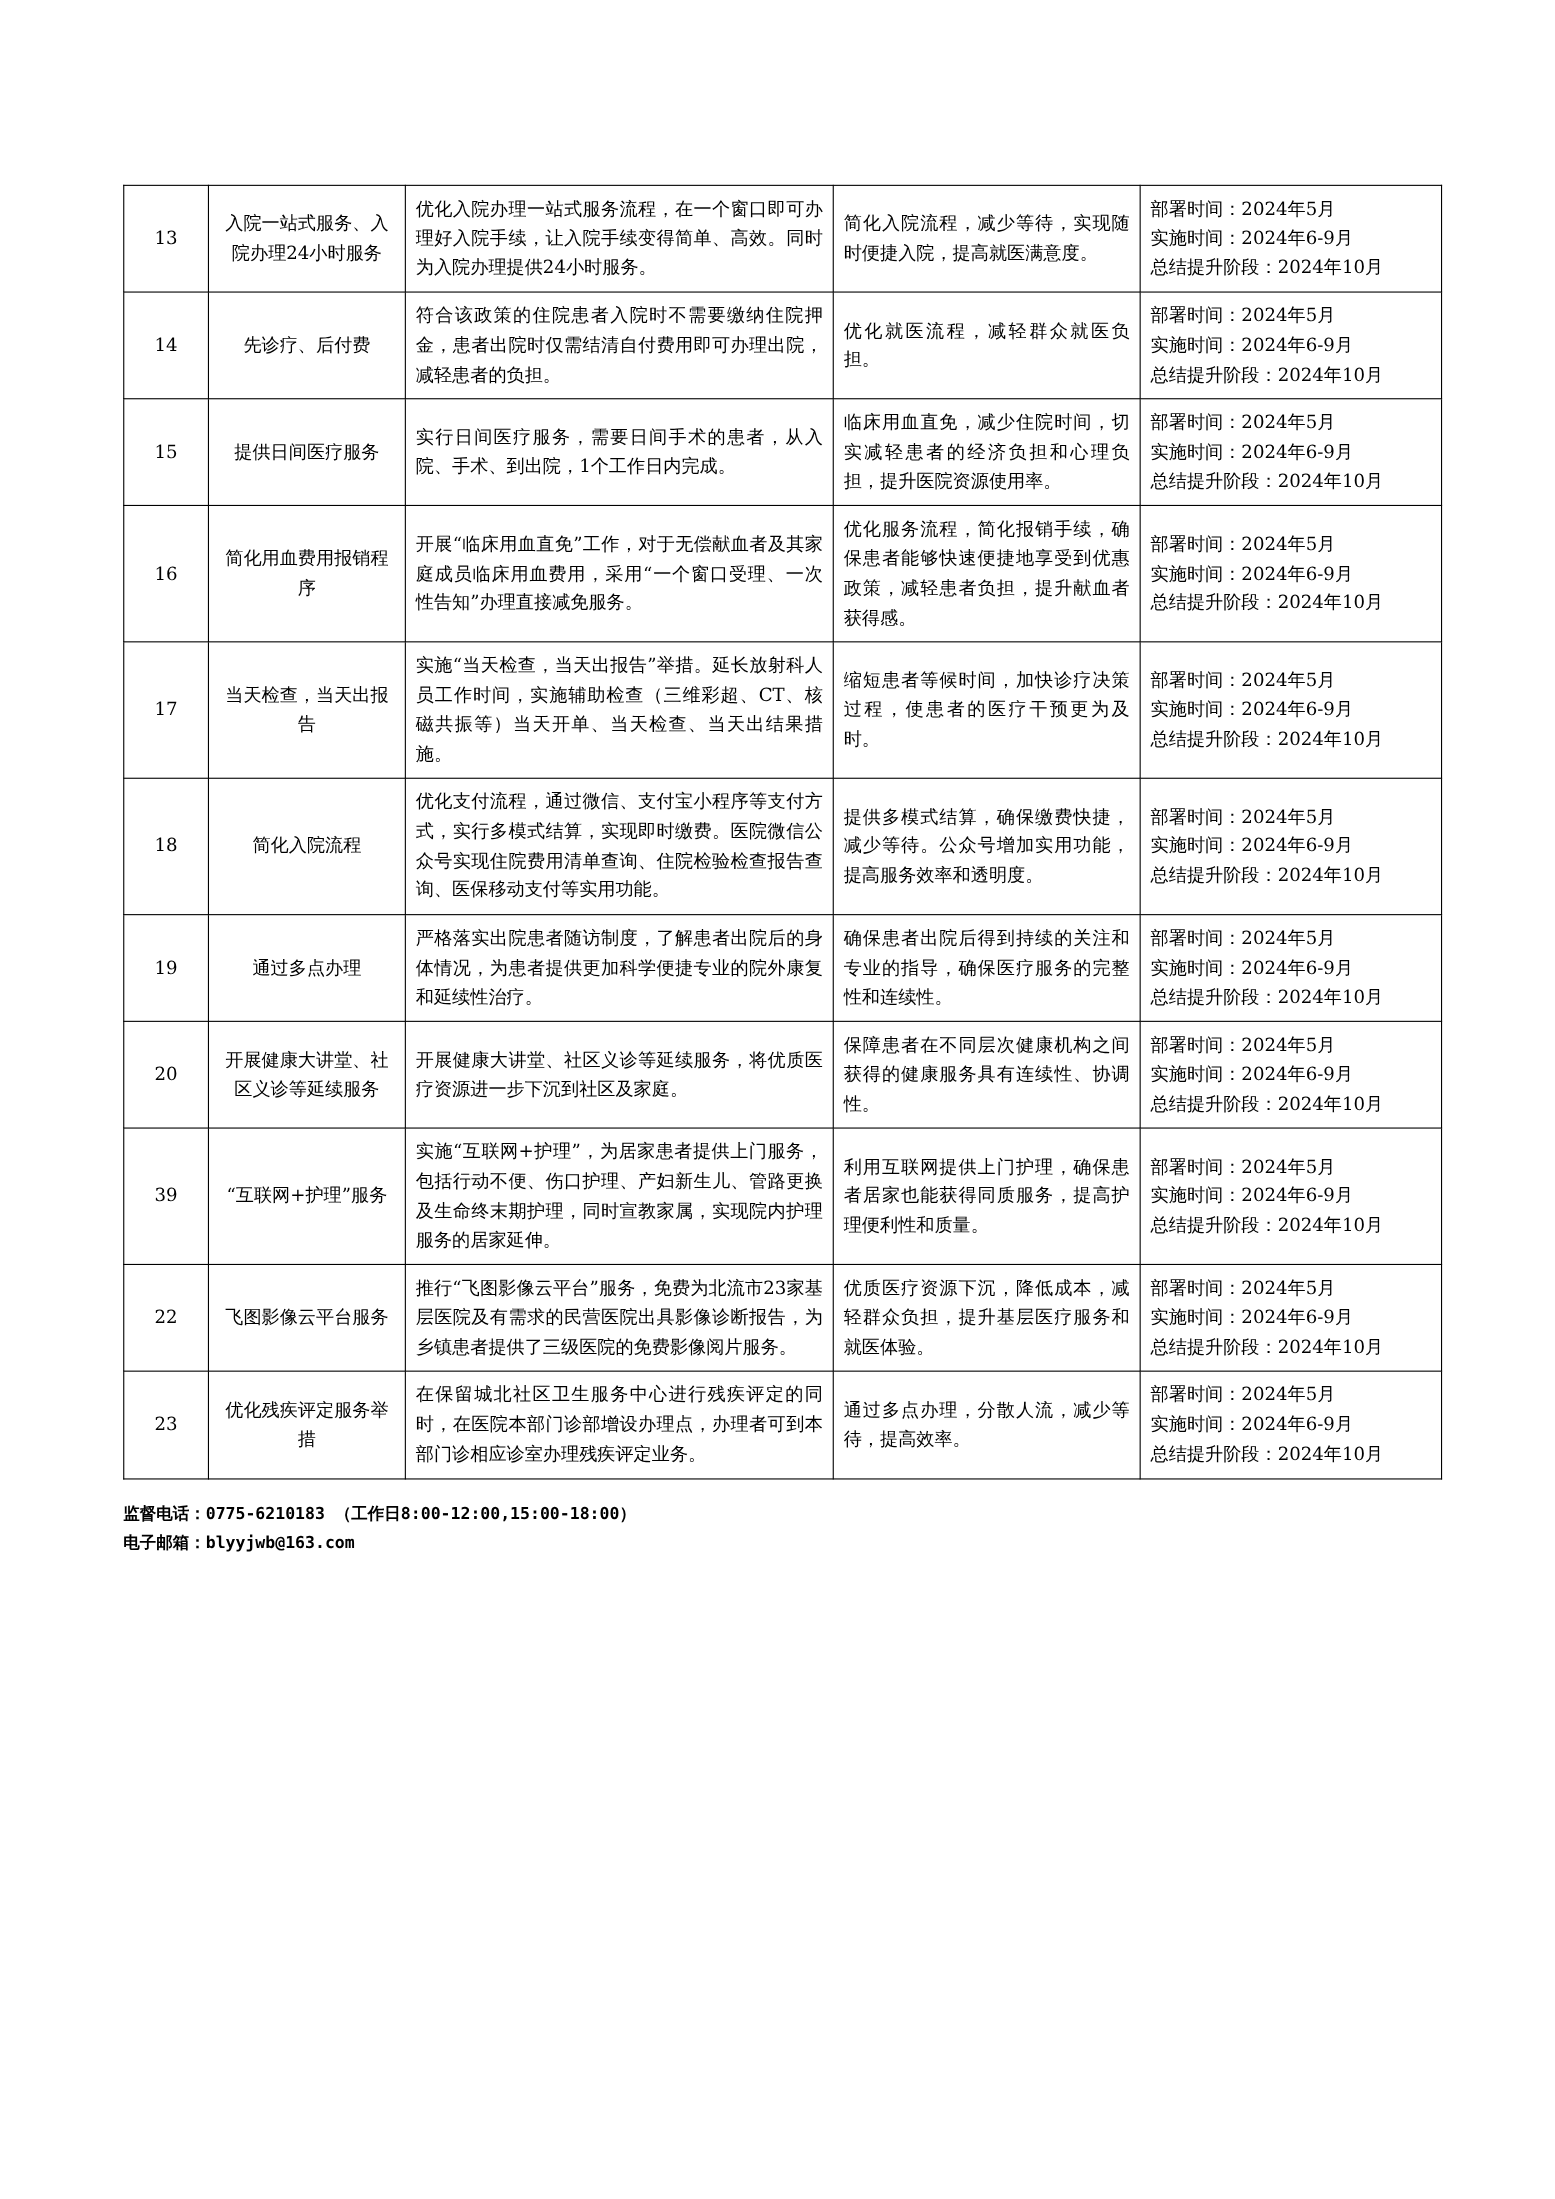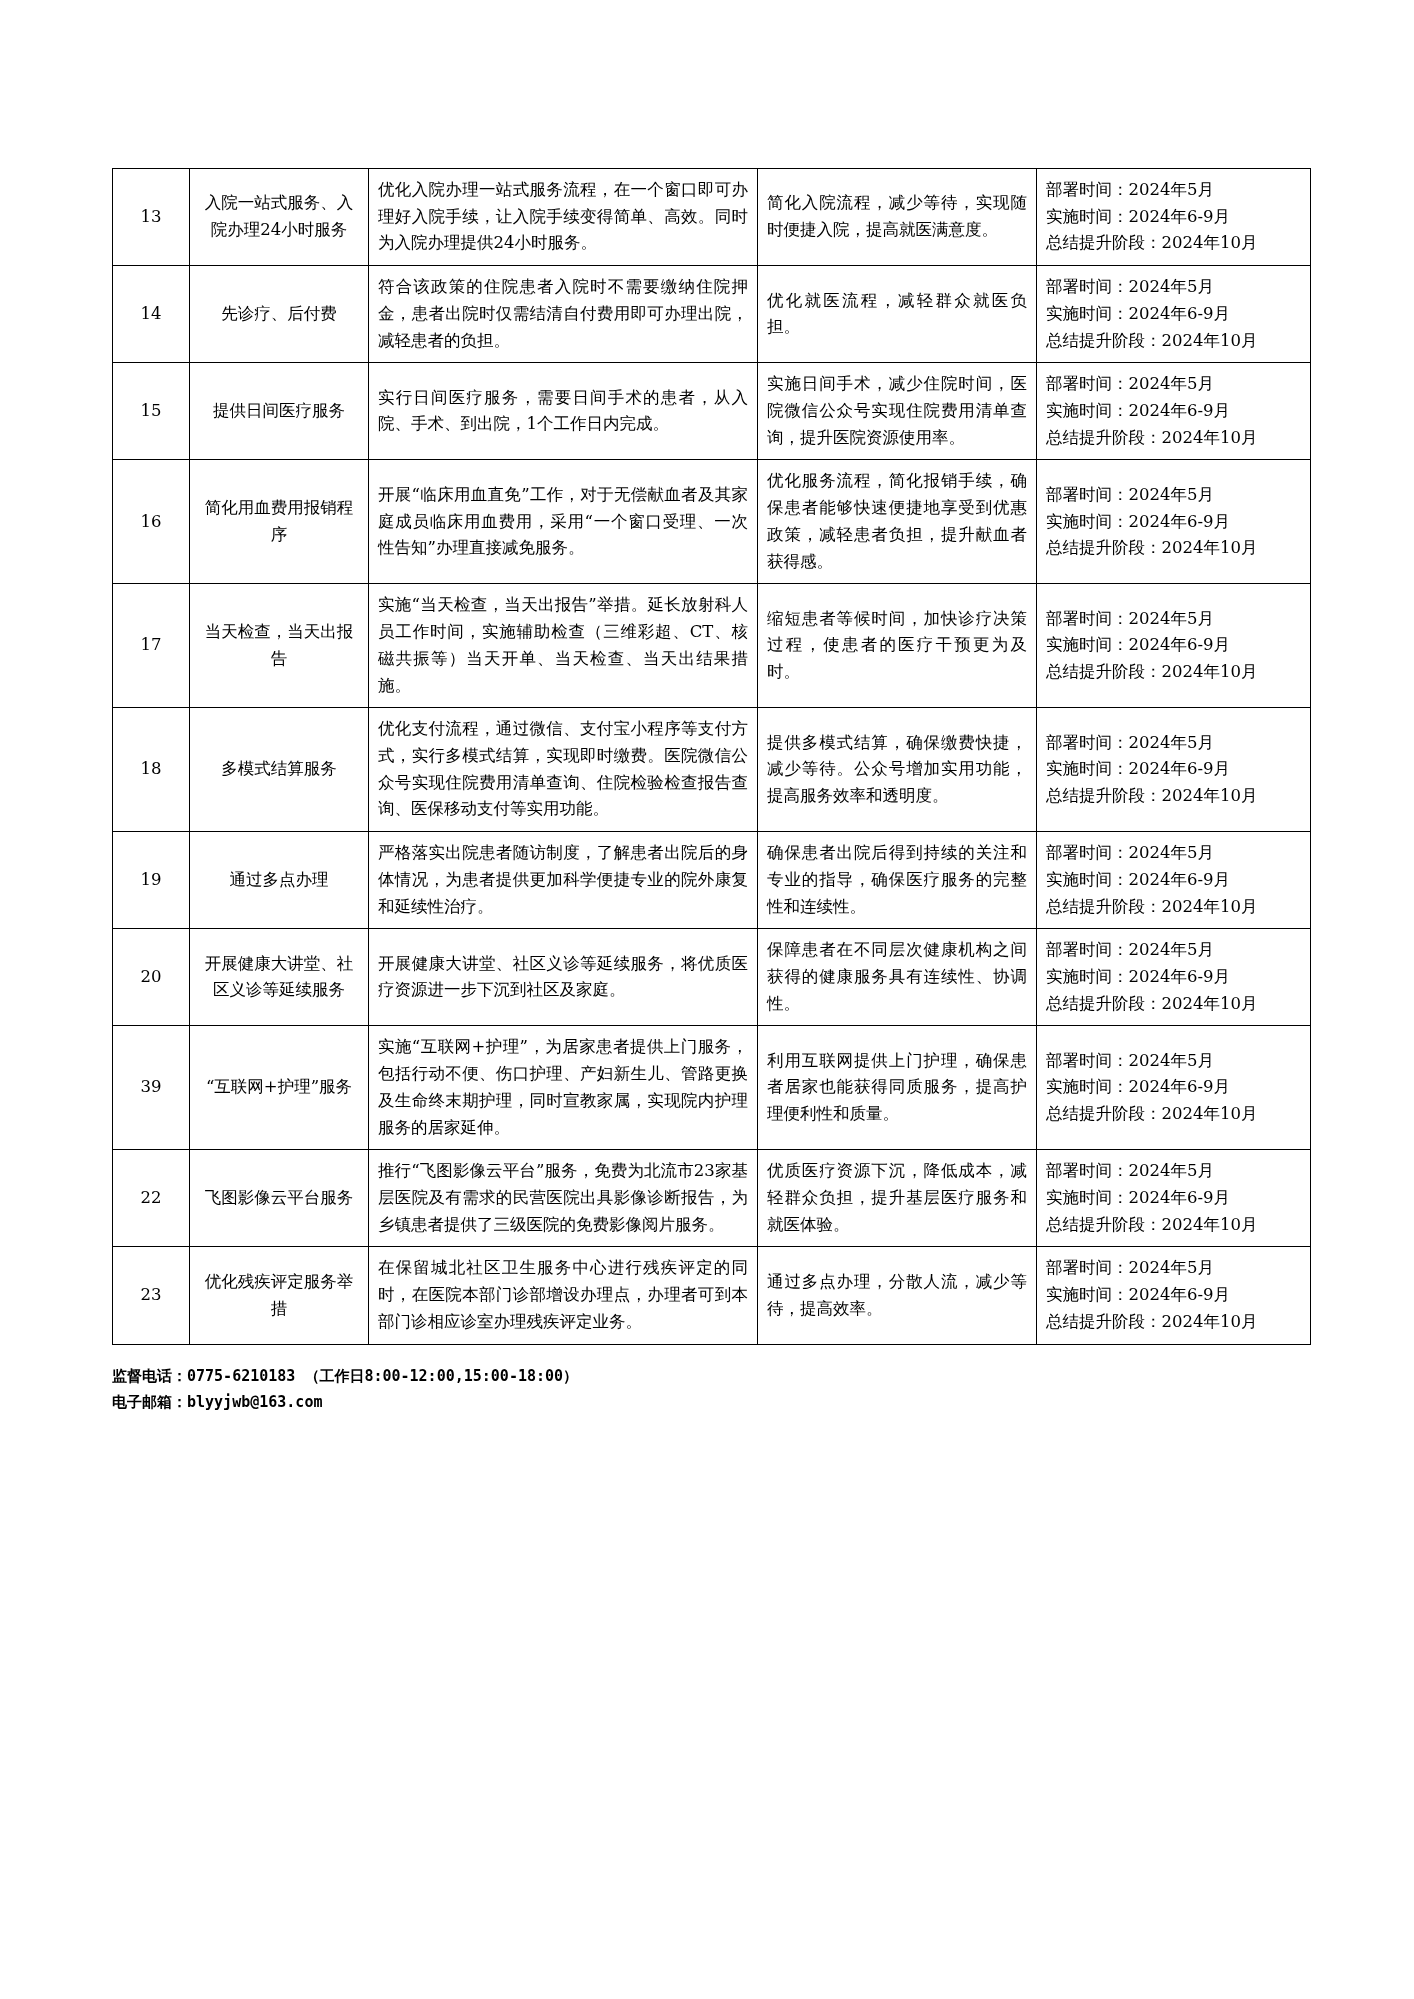--- a/index.html
+++ b/index.html
@@ -97,21 +97,21 @@
         <td class="col-desc">符合该政策的住院患者入院时不需要缴纳住院押金，患者出院时仅需结清自付费用即可办理出院，减轻患者的负担。</td>
         <td class="col-effect">优化就医流程，减轻群众就医负担。</td>
         <td class="col-time">部署时间：2024年5月
 实施时间：2024年6-9月
 总结提升阶段：2024年10月</td>
       </tr>
       <tr>
         <td class="col-num">15</td>
         <td class="col-name">提供日间医疗服务</td>
         <td class="col-desc">实行日间医疗服务，需要日间手术的患者，从入院、手术、到出院，1个工作日内完成。</td>
-        <td class="col-effect">实施日间手术，减少住院时间，医院微信公众号实现住院费用清单查询，提升医院资源使用率。</td>
+        <td class="col-effect">临床用血直免，减少住院时间，切实减轻患者的经济负担和心理负担，提升医院资源使用率。</td>
         <td class="col-time">部署时间：2024年5月
 实施时间：2024年6-9月
 总结提升阶段：2024年10月</td>
       </tr>
       <tr>
         <td class="col-num">16</td>
         <td class="col-name">简化用血费用报销程序</td>
         <td class="col-desc">开展“临床用血直免”工作，对于无偿献血者及其家庭成员临床用血费用，采用“一个窗口受理、一次性告知”办理直接减免服务。</td>
         <td class="col-effect">优化服务流程，简化报销手续，确保患者能够快速便捷地享受到优惠政策，减轻患者负担，提升献血者获得感。</td>
         <td class="col-time">部署时间：2024年5月
@@ -122,21 +122,21 @@
         <td class="col-num">17</td>
         <td class="col-name">当天检查，当天出报告</td>
         <td class="col-desc">实施“当天检查，当天出报告”举措。延长放射科人员工作时间，实施辅助检查（三维彩超、CT、核磁共振等）当天开单、当天检查、当天出结果措施。</td>
         <td class="col-effect">缩短患者等候时间，加快诊疗决策过程，使患者的医疗干预更为及时。</td>
         <td class="col-time">部署时间：2024年5月
 实施时间：2024年6-9月
 总结提升阶段：2024年10月</td>
       </tr>
       <tr>
         <td class="col-num">18</td>
-        <td class="col-name">多模式结算服务</td>
+        <td class="col-name">简化入院流程</td>
         <td class="col-desc">优化支付流程，通过微信、支付宝小程序等支付方式，实行多模式结算，实现即时缴费。医院微信公众号实现住院费用清单查询、住院检验检查报告查询、医保移动支付等实用功能。</td>
         <td class="col-effect">提供多模式结算，确保缴费快捷，减少等待。公众号增加实用功能，提高服务效率和透明度。</td>
         <td class="col-time">部署时间：2024年5月
 实施时间：2024年6-9月
 总结提升阶段：2024年10月</td>
       </tr>
       <tr>
         <td class="col-num">19</td>
         <td class="col-name">通过多点办理</td>
         <td class="col-desc">严格落实出院患者随访制度，了解患者出院后的身体情况，为患者提供更加科学便捷专业的院外康复和延续性治疗。</td>

